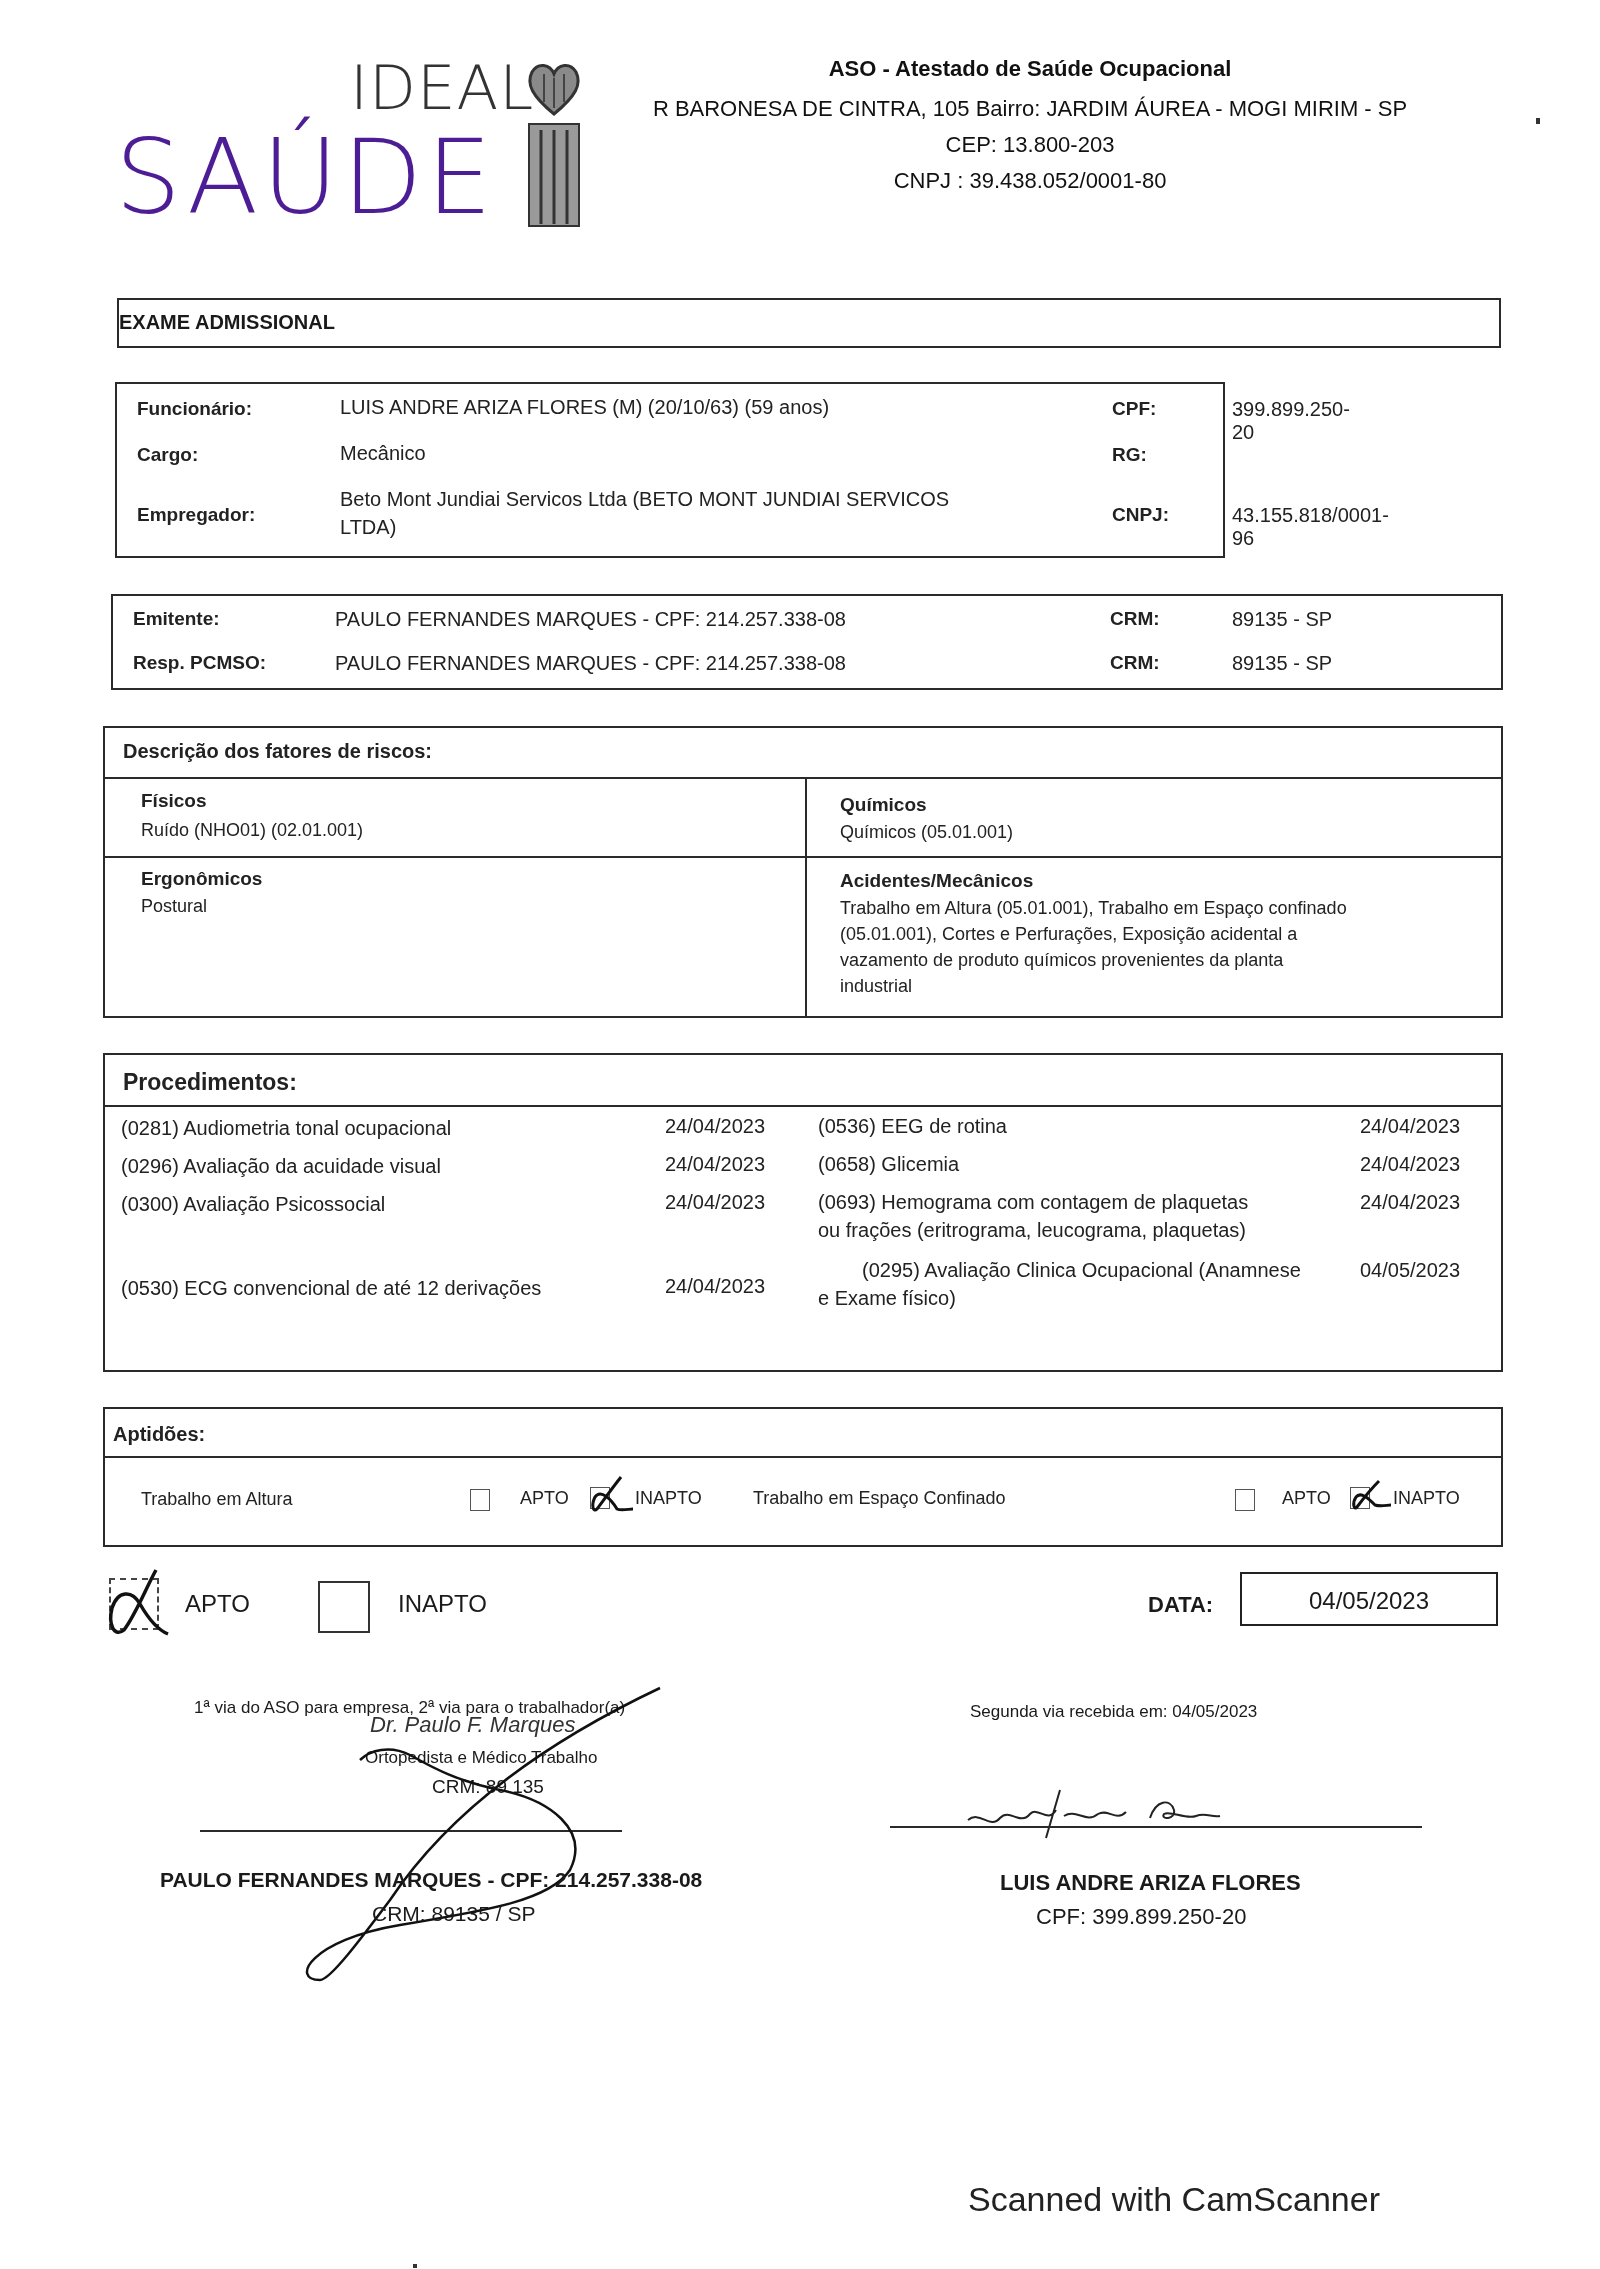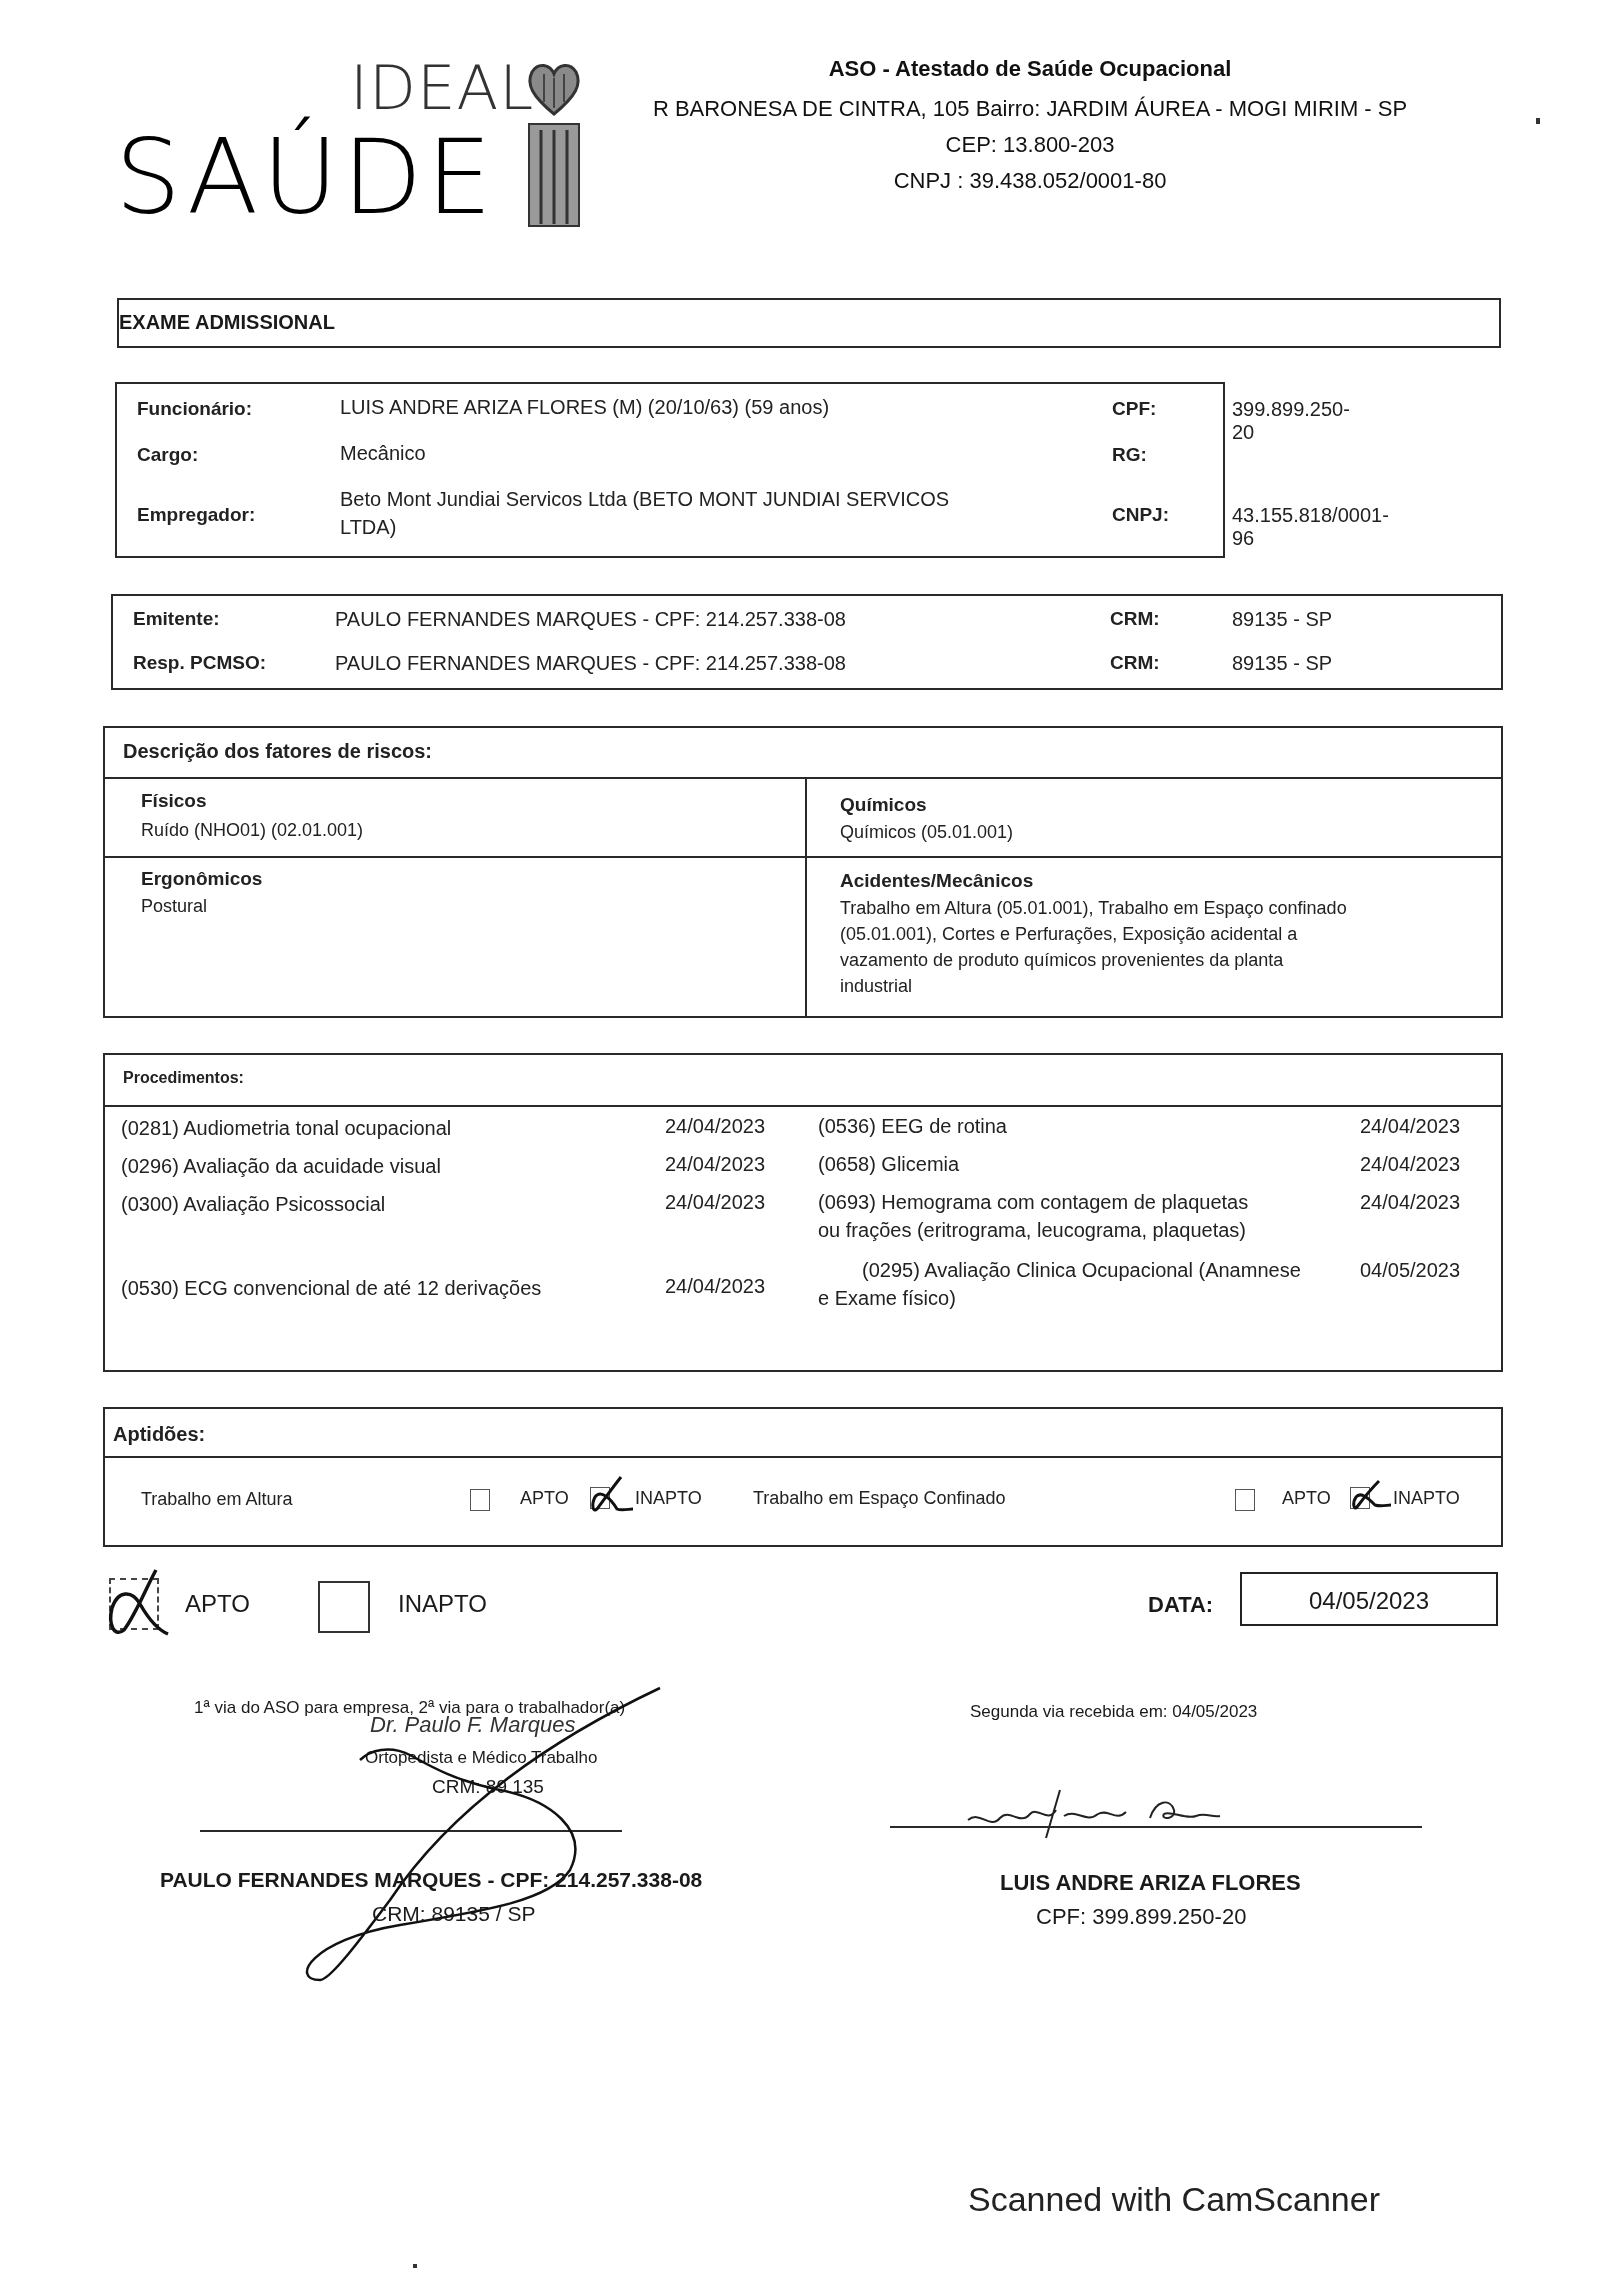--- a/index.html
+++ b/index.html
@@ -9,21 +9,21 @@
   .box { position: absolute; border: 2px solid #2a2a2a; }
   .lbl { font-weight: bold; font-size: 19px; color: #222; }
   .txt { font-size: 20px; color: #222; }
   .hline { position: absolute; height: 0; border-top: 2px solid #2a2a2a; }
   .vline { position: absolute; width: 0; border-left: 2px solid #2a2a2a; }
   .chk { position: absolute; width: 20px; height: 22px; border: 1.5px solid #555; }
   .sm { font-size: 18px; }
 
   
   .logo-ideal { position: absolute; left: 350px; top: 52px; font-size: 61px; letter-spacing: 1px; font-weight: 300; color: #333; font-family: "DejaVu Sans", sans-serif; }
-  .logo-saude { position: absolute; left: 115px; top: 116px; font-size: 104px; letter-spacing: 4px; color: #000000; font-family: "DejaVu Sans", sans-serif; font-weight: 300; text-align: right; }
+  .logo-saude { position: absolute; left: 115px; top: 116px; font-size: 104px; letter-spacing: 4px; color: #4c1d95; font-family: "DejaVu Sans", sans-serif; font-weight: 300; text-align: right; }
   .header-line { position: absolute; left: 620px; width: 820px; text-align: center; font-size: 22px; color: #111; }
 </style>
 </head>
 <body>
 
 <div class="abs" style="left:100px;top:40px;width:500px;height:200px;">
 </div>
 <div class="logo-ideal">IDEAL</div>
 <div class="logo-saude">SAÚDE</div>
 <svg class="abs" style="left:522px;top:56px;" width="64" height="64" viewBox="0 0 64 64">
@@ -91,21 +91,21 @@
   <div class="abs txt sm" style="left:36px;top:168px;">Postural</div>
 
   <div class="abs lbl" style="left:735px;top:142px;">Acidentes/Mecânicos</div>
   <div class="abs txt sm" style="left:735px;top:170px;">Trabalho em Altura (05.01.001), Trabalho em Espaço confinado</div>
   <div class="abs txt sm" style="left:735px;top:196px;">(05.01.001), Cortes e Perfurações, Exposição acidental a</div>
   <div class="abs txt sm" style="left:735px;top:222px;">vazamento de produto químicos provenientes da planta</div>
   <div class="abs txt sm" style="left:735px;top:248px;">industrial</div>
 </div>
 
 <div class="box" style="left:103px;top:1053px;width:1400px;height:319px;">
-  <div class="abs lbl" style="left:18px;top:14px;font-size:16px;">Procedimentos:</div>
+  <div class="abs lbl" style="left:18px;top:14px;font-size:23px;">Procedimentos:</div>
   <div class="hline" style="left:0;right:0;top:50px;"></div>
 
   <div>
     <div class="abs txt" style="left:16px;top:62px;">(0281) Audiometria tonal ocupacional</div>
     <div class="abs txt" style="left:560px;top:60px;">24/04/2023</div>
   </div>
   <div>
     <div class="abs txt" style="left:16px;top:100px;">(0296) Avaliação da acuidade visual</div>
     <div class="abs txt" style="left:560px;top:98px;">24/04/2023</div>
   </div>

